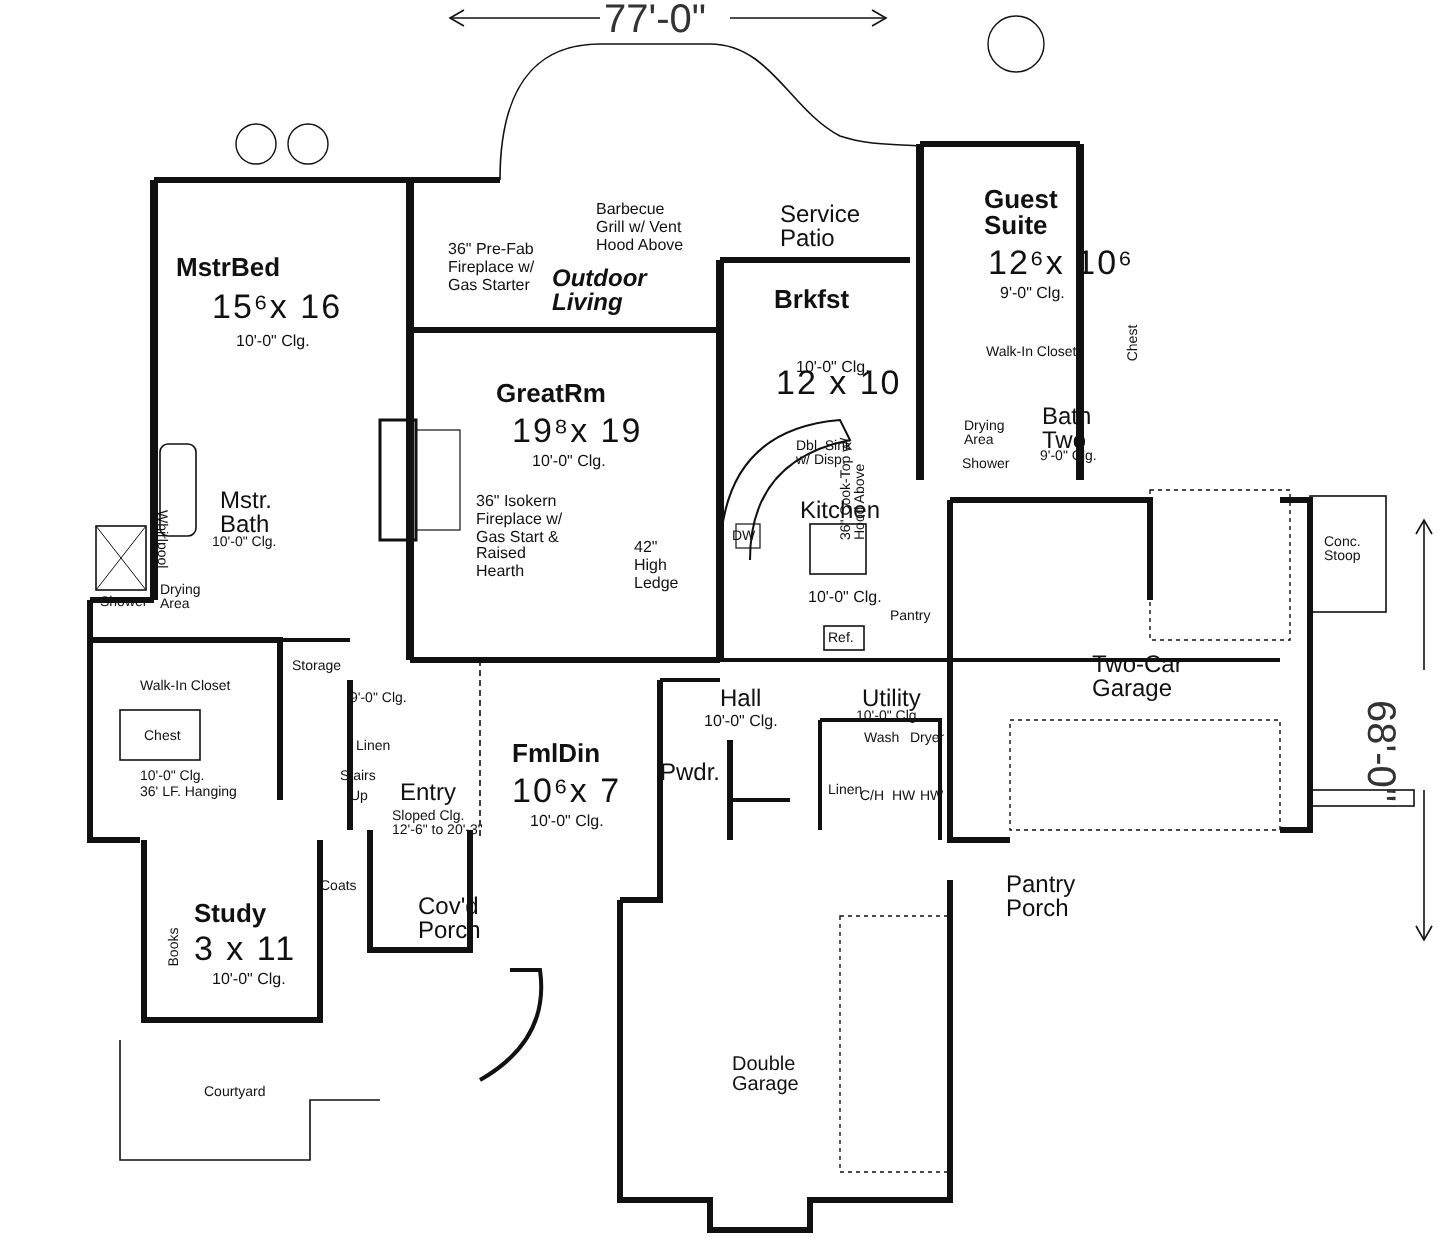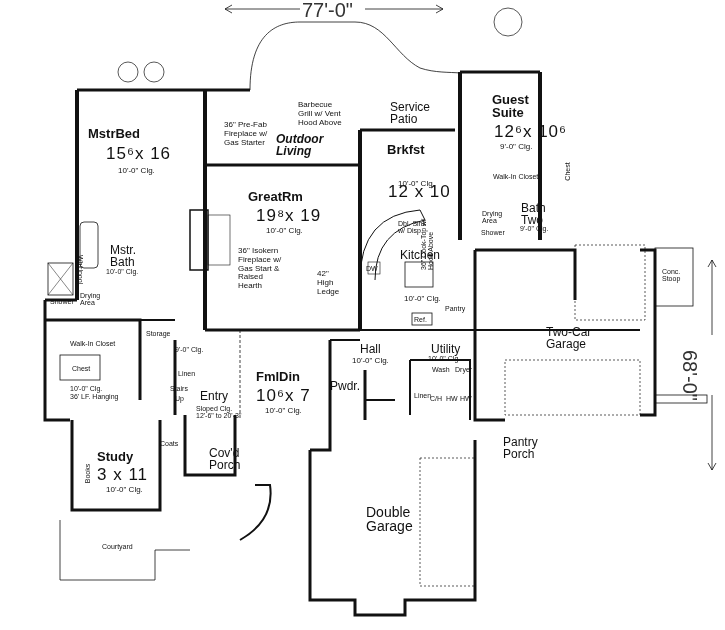--- a/index.html
+++ b/index.html
@@ -167,21 +167,21 @@
 <div class="lbl tiny" style="left:432px;top:366px;">Wash</div>
 <div class="lbl tiny" style="left:455px;top:366px;">Dryer</div>
 <div class="lbl tiny" style="left:414px;top:392px;">Linen</div>
 <div class="lbl tiny" style="left:430px;top:395px;">C/H</div>
 <div class="lbl tiny" style="left:446px;top:395px;">HW</div>
 <div class="lbl tiny" style="left:460px;top:395px;">HW</div>
 
 <div class="lbl rname sm" style="left:546px;top:326px;width:50px;white-space:normal;font-weight:normal;">Two-Car Garage</div>
 <div class="lbl tiny" style="left:662px;top:268px;width:28px;white-space:normal;">Conc. Stoop</div>
 <div class="lbl rname sm" style="left:503px;top:436px;width:40px;white-space:normal;font-weight:normal;">Pantry Porch</div>
-<div class="lbl rname sm" style="left:366px;top:505px;width:50px;white-space:normal;font-weight:normal;font-size:14px;">Double Garage</div>
+<div class="lbl rname sm" style="left:366px;top:528px;width:50px;white-space:normal;font-weight:normal;font-size:10px;">Double Garage</div>
 
 <div class="lbl rname" style="left:97px;top:450px;">Study</div>
 <div class="lbl dim" style="left:97px;top:466px;">3 x 11</div>
 <div class="lbl clg" style="left:106px;top:486px;">10'-0" Clg.</div>
 <div class="lbl tiny" style="left:78px;top:470px;transform:rotate(-90deg);">Books</div>
 
 <div class="lbl sm rname" style="left:197px;top:447px;width:40px;white-space:normal;font-weight:normal;margin-left:12px;">Cov'd Porch</div>
 <div class="lbl tiny" style="left:160px;top:440px;">Coats</div>
 <div class="lbl tiny" style="left:102px;top:543px;">Courtyard</div>
 

